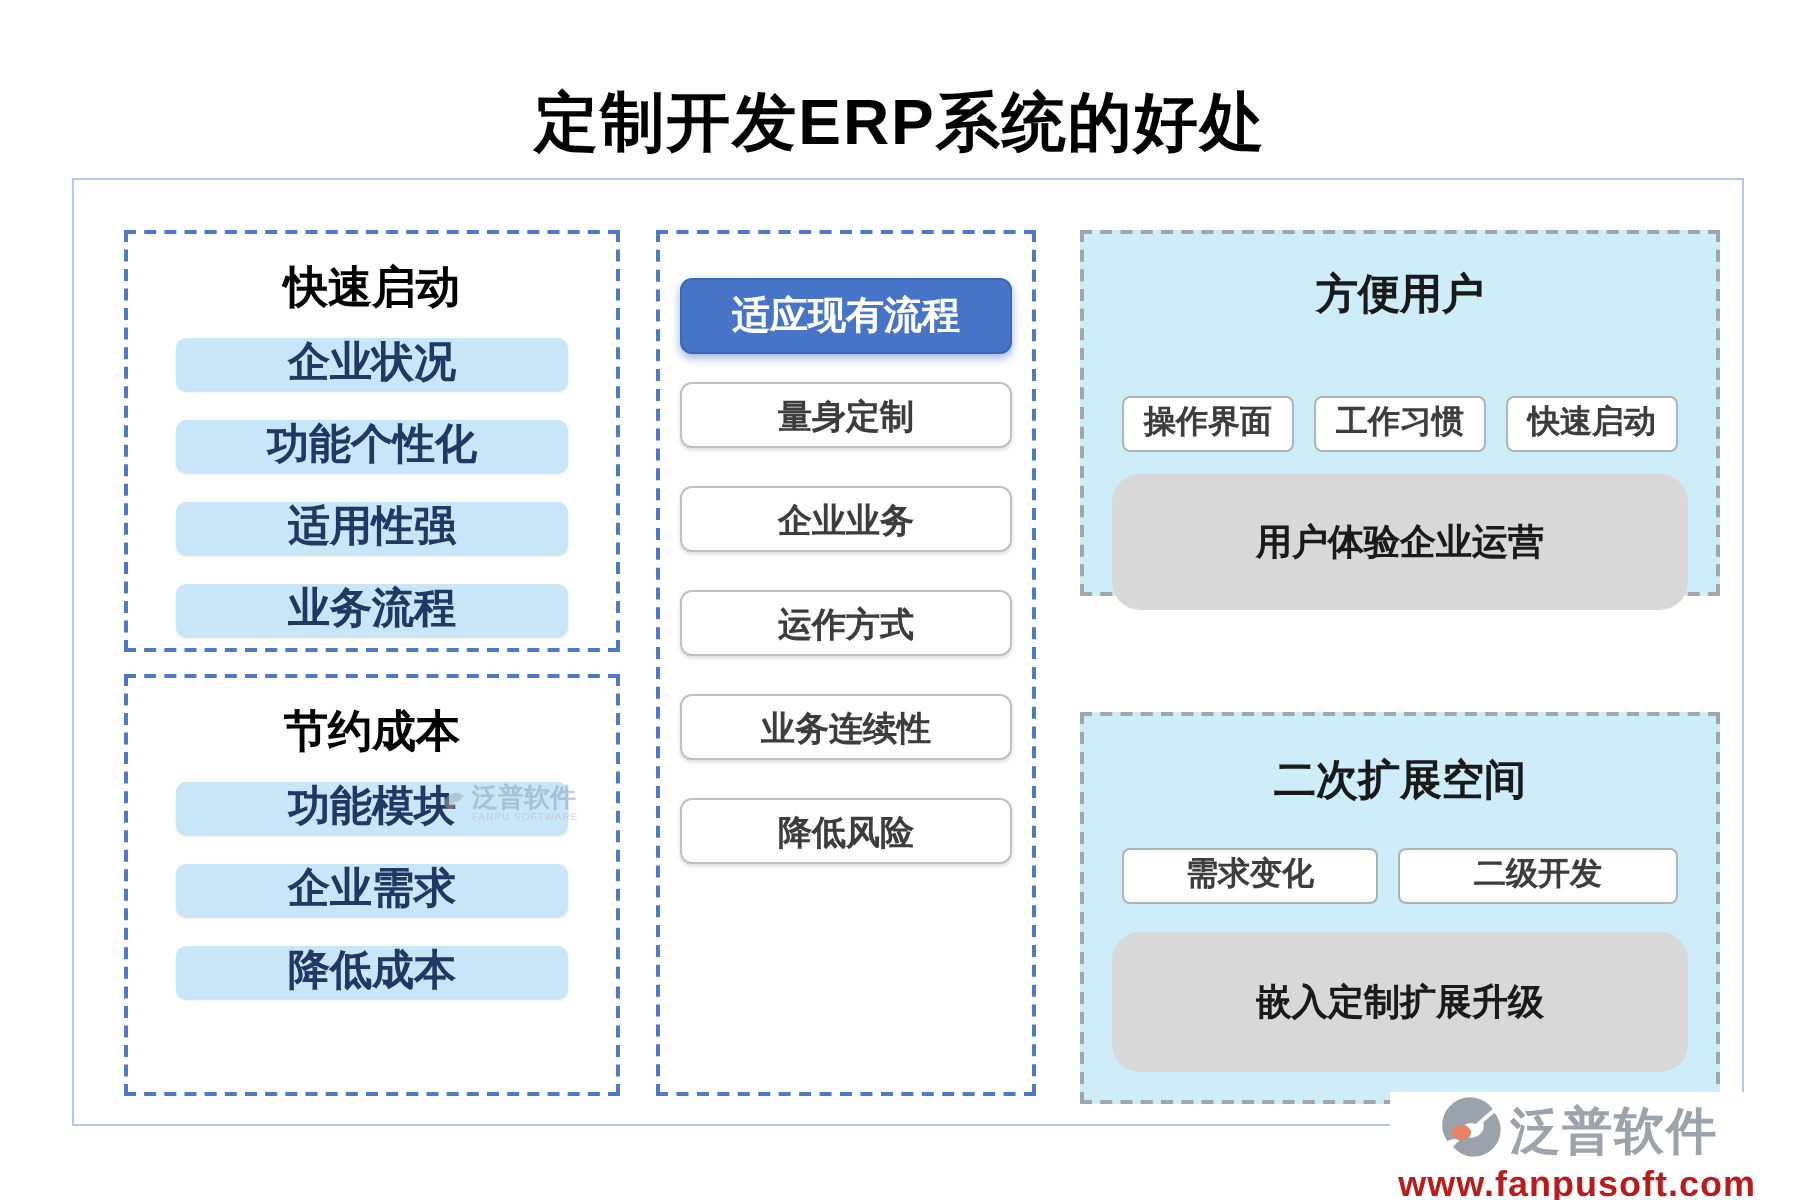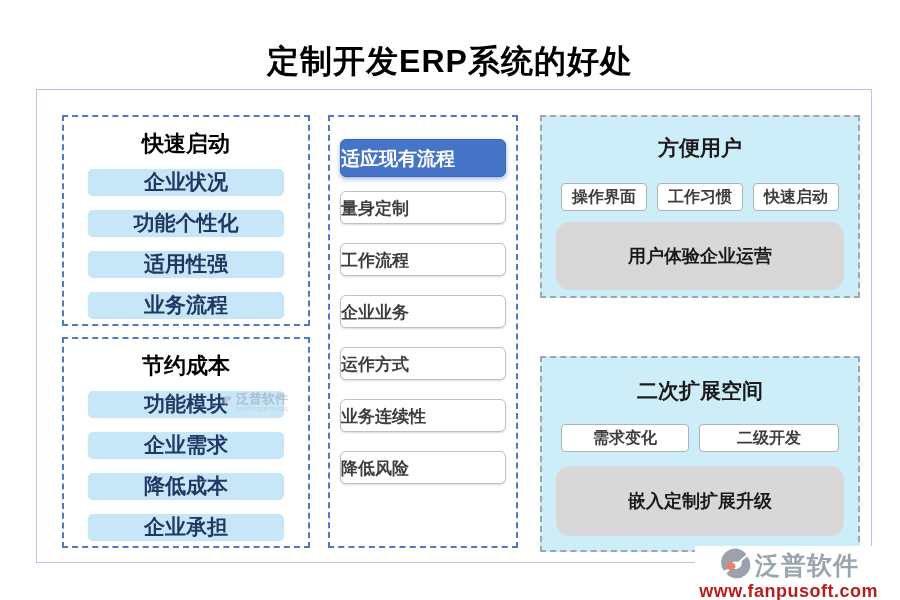--- a/index.html
+++ b/index.html
@@ -35,21 +35,21 @@
   }
 
   
   .mbox {
     position: absolute; left: 328px; top: 115px; width: 190px; height: 433px;
     border: 2px dashed #4c79c8; background: #fff; padding-top: 22px;
   }
   .mbtn {
     width: 166px; height: 33px; line-height: 33px; margin: 0 auto 19px auto;
     background: #fff; border: 1px solid #c0c0c0; border-radius: 6px;
-    text-align: left; font-size: 17px; font-weight: bold; color: #3d3d3d;
+    text-align: center; font-size: 17px; font-weight: bold; color: #3d3d3d;
     box-shadow: 0 1px 2px rgba(0,0,0,0.15);
   }
   .mbtn.active {
     height: 38px; line-height: 38px; margin-bottom: 14px;
     background: #4674c6; border: 1px solid #3d67b5; color: #fff;
     font-size: 19px;
     box-shadow: 0 2px 5px rgba(70,116,198,0.55);
   }
 
   
@@ -108,36 +108,34 @@
   <div class="litem">功能个性化</div>
   <div class="litem">适用性强</div>
   <div class="litem">业务流程</div>
 </div>
 
 <div class="lbox" style="top:337px">
   <div class="lbox-title">节约成本</div>
   <div class="litem">功能模块</div>
   <div class="litem">企业需求</div>
   <div class="litem">降低成本</div>
-  <div class="litem">企业承担</div>
 </div>
 
 <div class="mbox">
   <div class="mbtn active">适应现有流程</div>
   <div class="mbtn">量身定制</div>
-  <div class="mbtn">工作流程</div>
   <div class="mbtn">企业业务</div>
   <div class="mbtn">运作方式</div>
   <div class="mbtn">业务连续性</div>
   <div class="mbtn">降低风险</div>
 </div>
 
 <div class="rpanel" style="top:115px; height:183px; padding-top:16px">
   <div class="rpanel-title">方便用户</div>
-  <div class="rbtn-row" style="margin-top:20px">
+  <div class="rbtn-row" style="margin-top:35px">
     <div class="rbtn">操作界面</div>
     <div class="rbtn">工作习惯</div>
     <div class="rbtn">快速启动</div>
   </div>
   <div class="rsummary">
     <span>用户体验</span>
     <span>企业运营</span>
   </div>
 </div>
 

